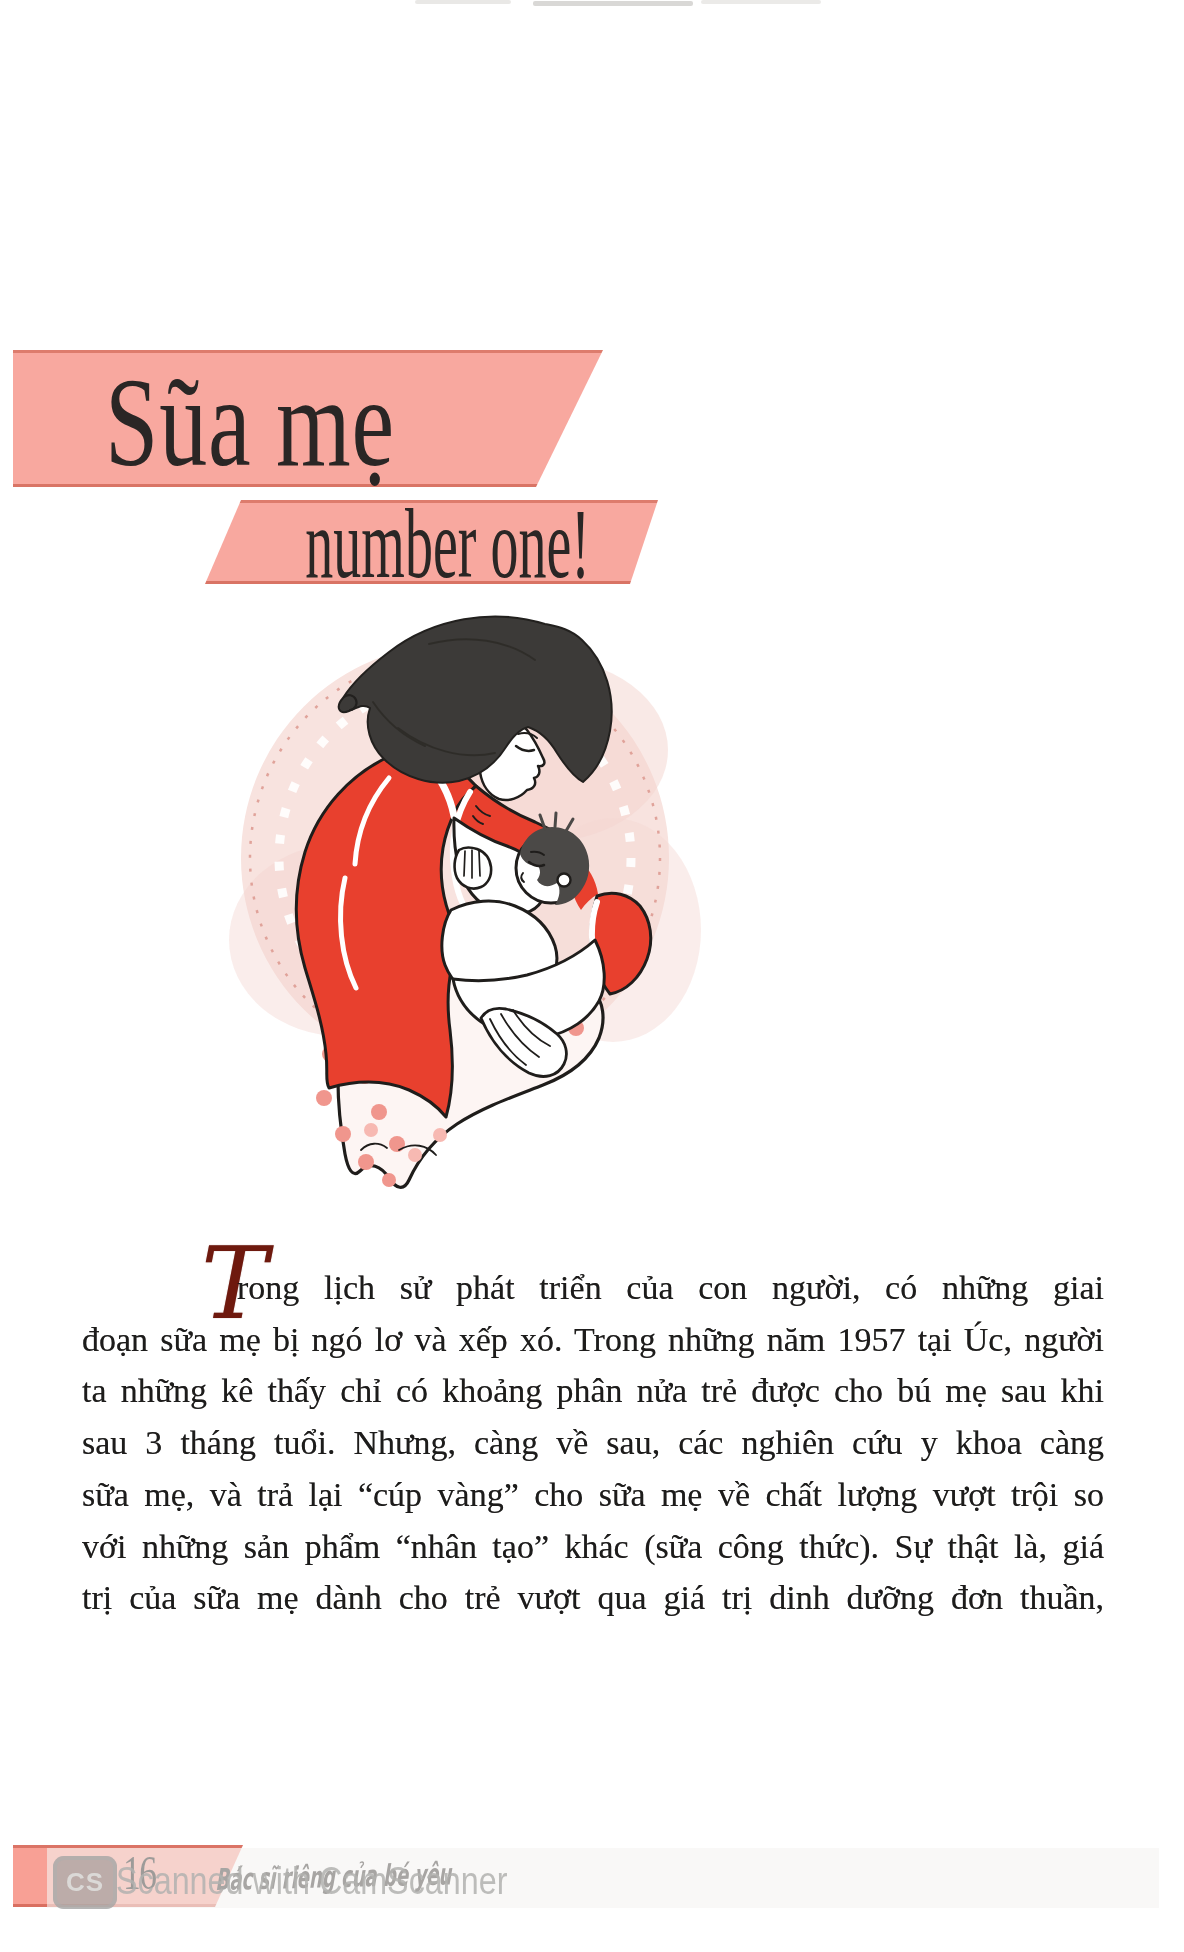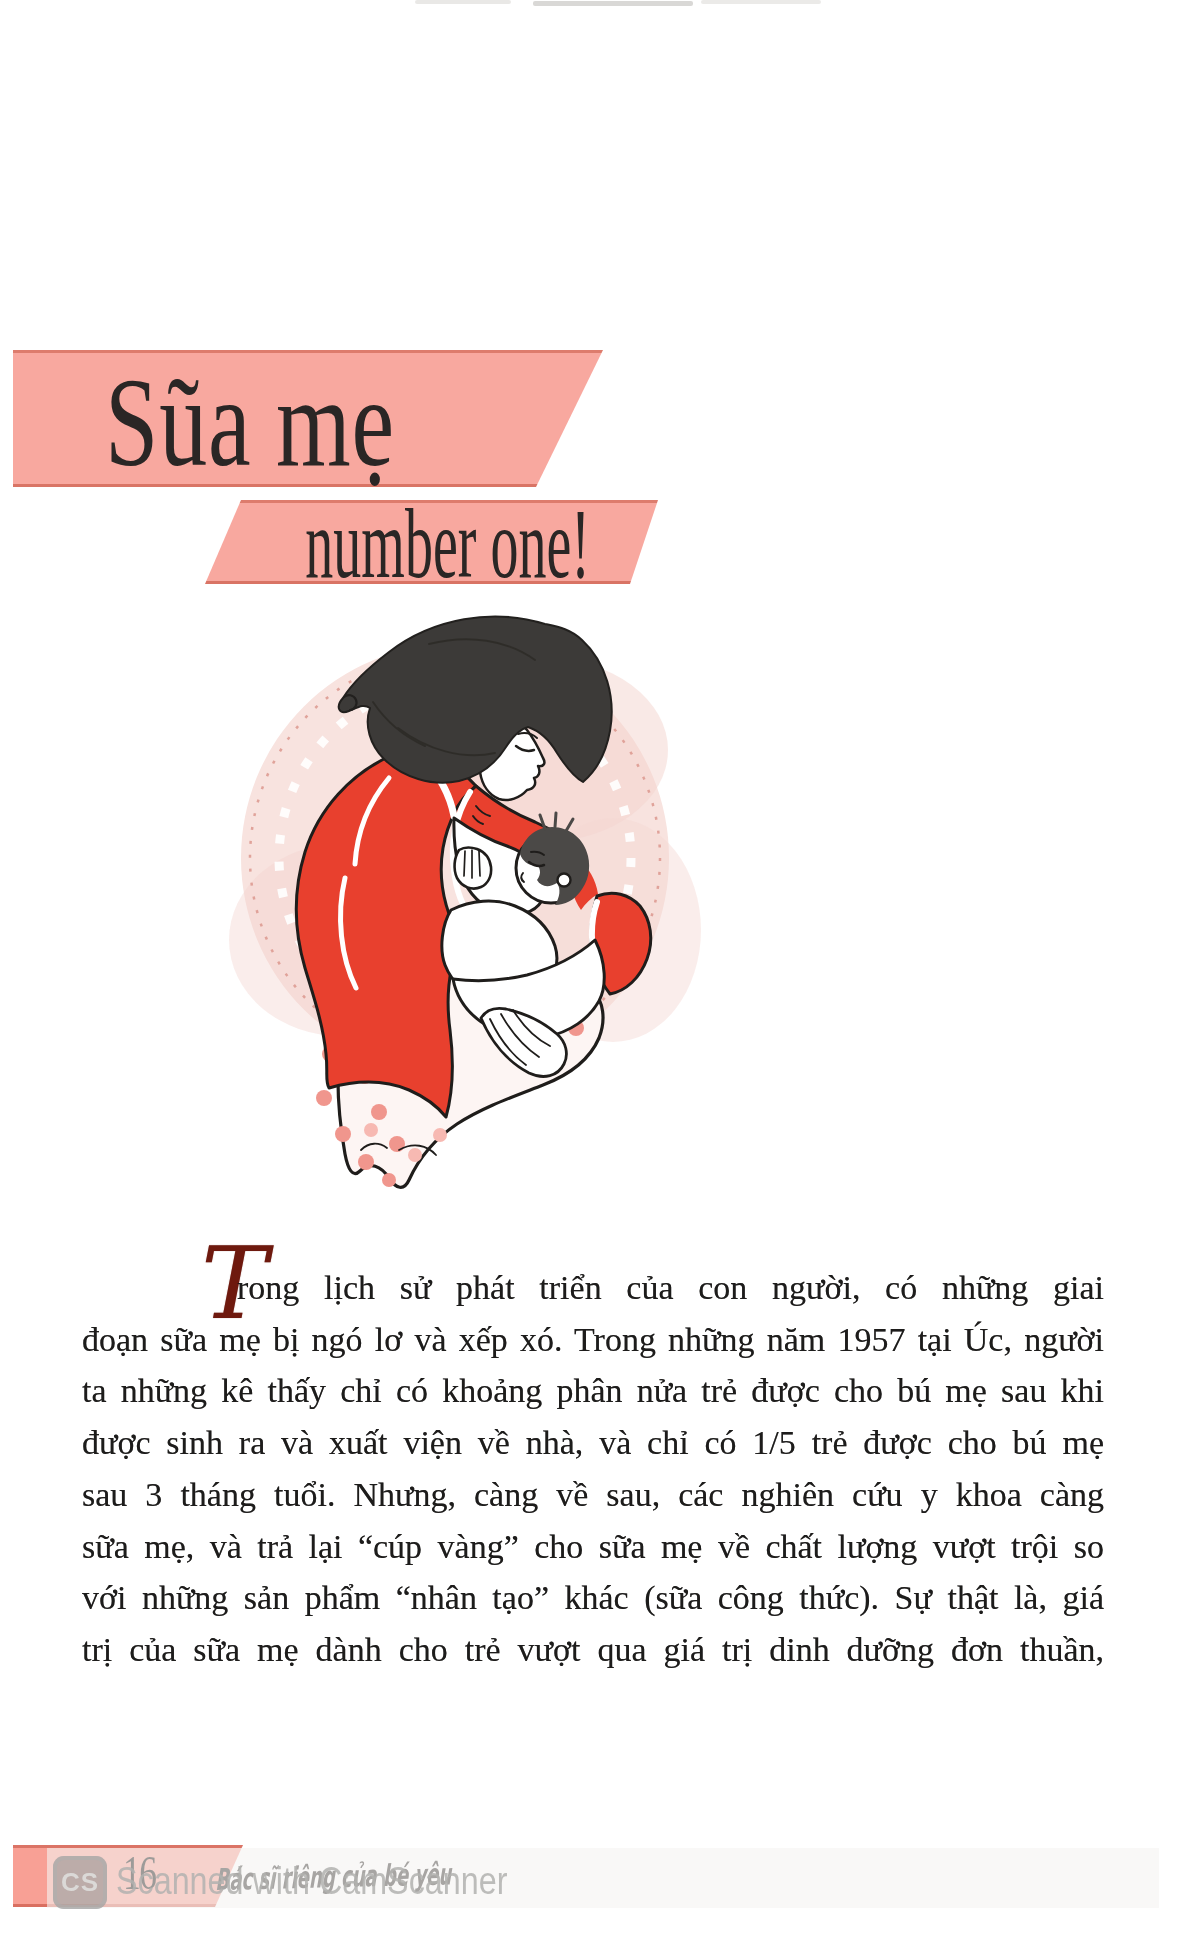--- a/index.html
+++ b/index.html
@@ -47,21 +47,21 @@
     background:linear-gradient(180deg,#db7466 0px,#db7466 3px,#f8a095 3px,#f8a095 calc(100% - 3px),#d96f60 calc(100% - 3px));}
   .page-num{position:absolute;left:110px;top:1849px;font-size:48px;color:#191816;
     transform:scaleX(.74);transform-origin:left top;line-height:1;letter-spacing:-2px;}
   .book-title{position:absolute;left:205px;top:1862px;font-family:"DejaVu Sans",sans-serif;
     font-size:30px;font-style:italic;font-weight:600;color:#33302e;white-space:nowrap;
     transform:scaleX(.6) skewX(-6deg) rotate(-0.8deg);transform-origin:left top;}
 
   
   .wm-band{position:absolute;left:34px;top:1848px;width:1112px;height:60px;
     background:rgba(245,243,241,.6);}
-  .wm-logo{position:absolute;left:40px;top:1856px;width:54px;height:53px;border-radius:11px;
+  .wm-logo{position:absolute;left:40px;top:1856px;width:64px;height:53px;border-radius:11px;
     background:rgba(140,140,140,.55);box-shadow:inset 0 0 0 4px rgba(175,175,175,.6);
     display:flex;align-items:center;justify-content:center;
     font-family:"Liberation Sans",sans-serif;font-weight:bold;font-size:26px;
     color:rgba(220,219,217,.95);letter-spacing:1px;}
   .wm-text{position:absolute;left:103px;top:1856px;font-family:"Liberation Sans",sans-serif;
     font-size:38px;font-weight:500;color:rgba(178,177,175,.85);white-space:nowrap;
     transform:scaleX(.85);transform-origin:left top;letter-spacing:0px;line-height:50px;}
 </style>
 </head>
 <body>
@@ -195,21 +195,20 @@
         <path d="M157,100 a7.5,7.5 0 1 0 -6,-13" fill="none" stroke="#22201e" stroke-width="2.2" stroke-linecap="round"></path>
       </g>
     </svg>
   </div>
 
   <div class="dropcap">T</div>
   <div class="para">
     <div class="pline first">rong lịch sử phát triển của con người, có những giai</div>
     <div class="pline">đoạn sữa mẹ bị ngó lơ và xếp xó. Trong những năm 1957 tại Úc, người</div>
     <div class="pline">ta những kê thấy chỉ có khoảng phân nửa trẻ được cho bú mẹ sau khi</div>
-    <div class="pline">được sinh ra và xuất viện về nhà, và chỉ có 1/5 trẻ được cho bú mẹ</div>
     <div class="pline">sau 3 tháng tuổi. Nhưng, càng về sau, các nghiên cứu y khoa càng</div>
     <div class="pline">sữa mẹ, và trả lại “cúp vàng” cho sữa mẹ về chất lượng vượt trội so</div>
     <div class="pline">với những sản phẩm “nhân tạo” khác (sữa công thức). Sự thật là, giá</div>
     <div class="pline">trị của sữa mẹ dành cho trẻ vượt qua giá trị dinh dưỡng đơn thuần,</div>
   </div>
 
   <div class="footer-ribbon"></div>
   <div class="page-num">16</div>
   <div class="book-title">Bác sĩ riêng của bé yêu</div>
 

